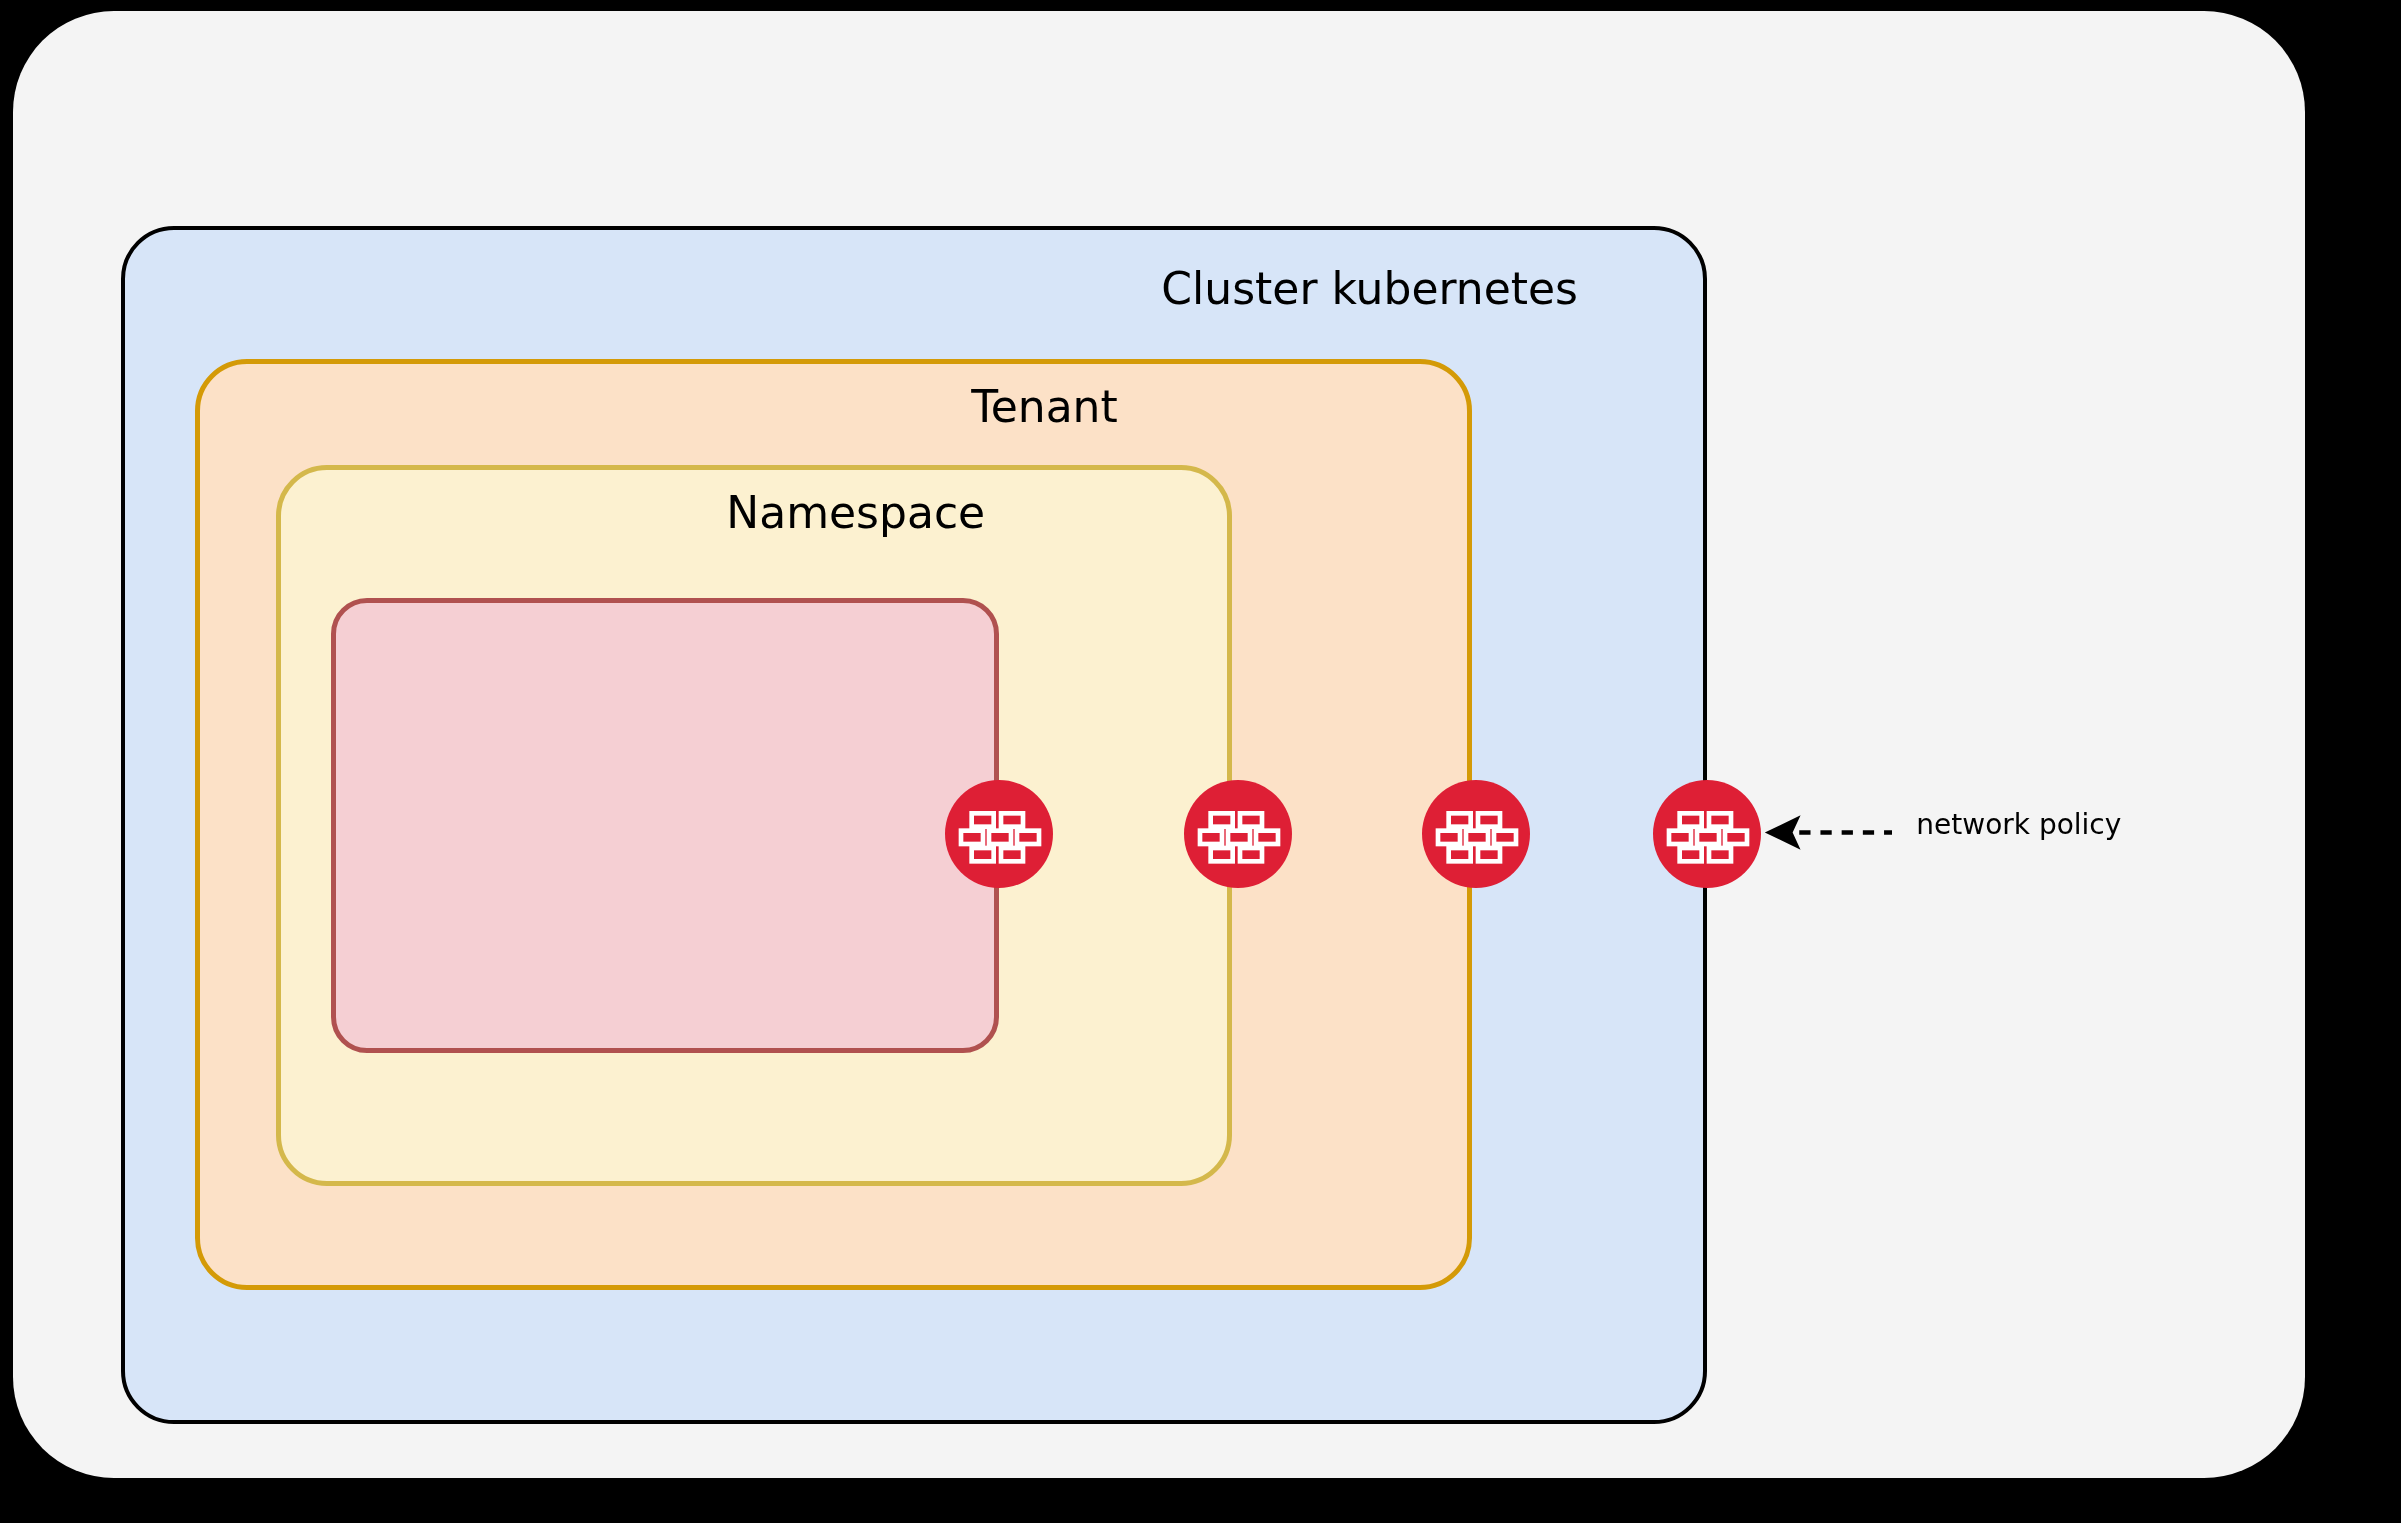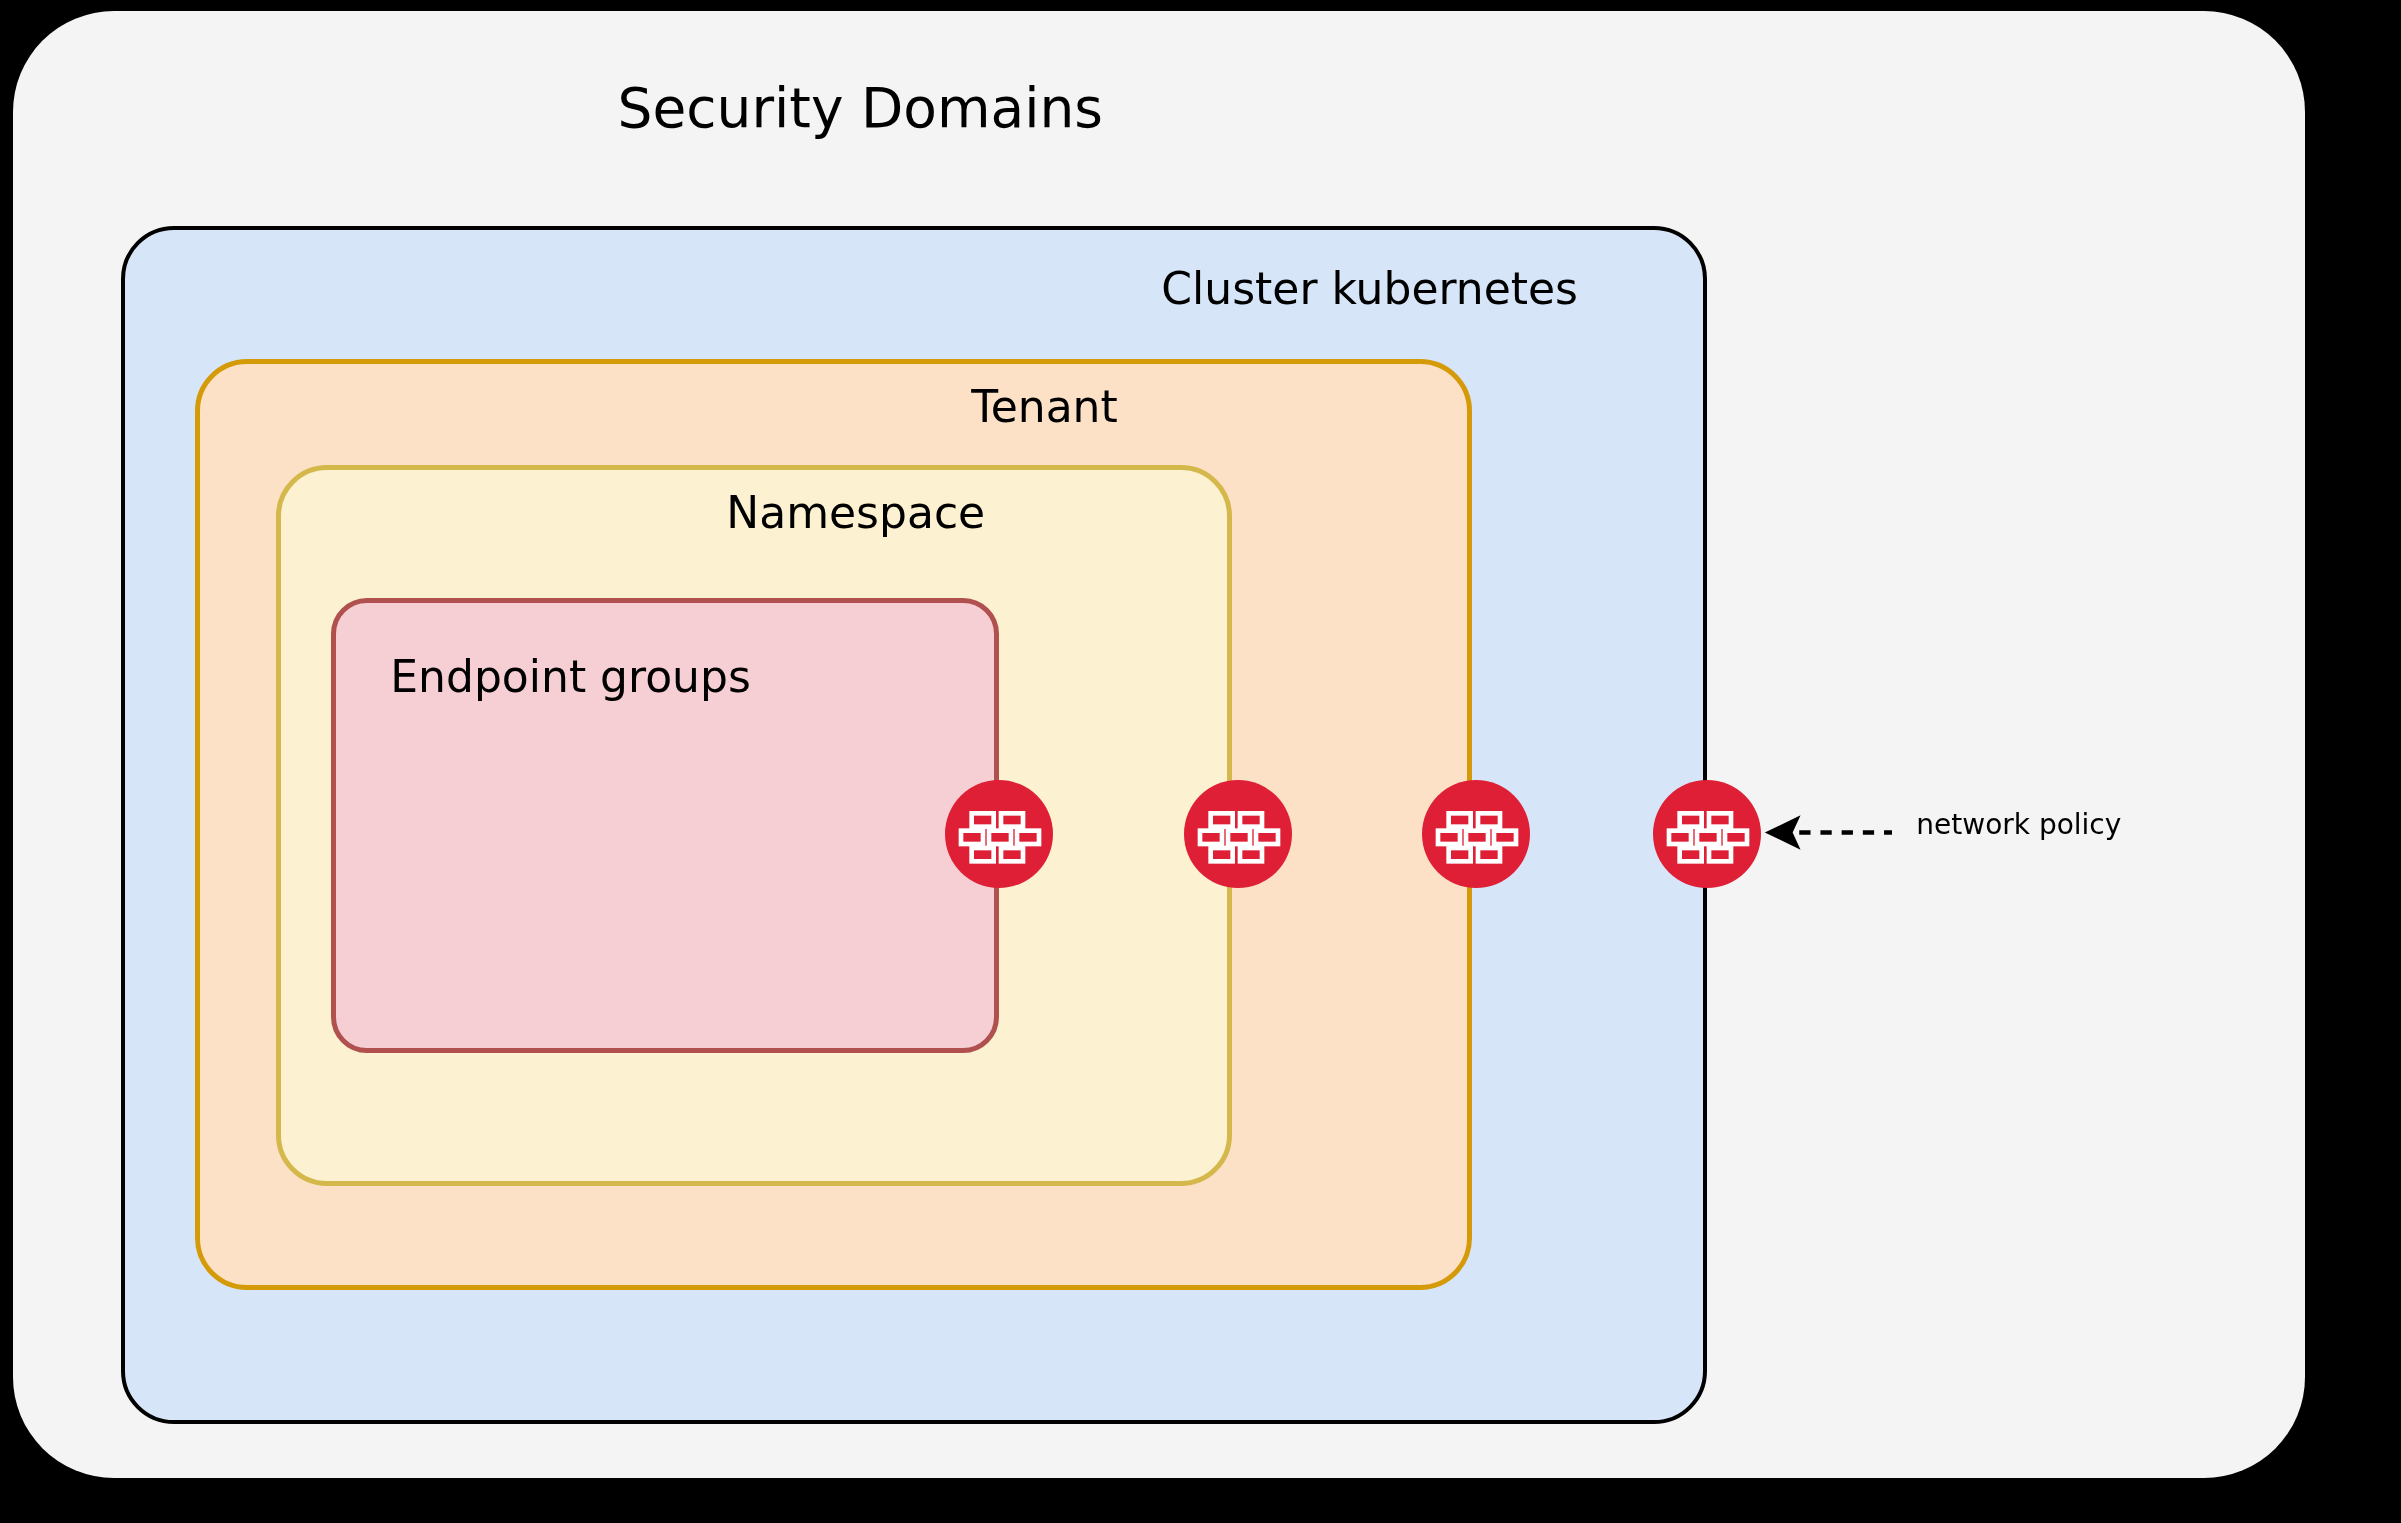--- a/index.html
+++ b/index.html
@@ -154,37 +154,35 @@
     height: 53px;
   }
 </style>
 </head>
 <body>
 
 <div id="canvas">
 
   <div class="panel">
 
-    <div class="label label-title">Security Domains</div>
 
     <div class="domain-box box-cluster"></div>
 
     <div class="domain-box box-tenant"></div>
 
     <div class="domain-box box-namespace"></div>
 
     <div class="domain-box box-endpoint"></div>
 
     <div class="label label-cluster">Cluster kubernetes</div>
 
     <div class="label label-tenant">Tenant</div>
 
     <div class="label label-namespace">Namespace</div>
 
-    <div class="label label-endpoint">Endpoint groups</div>
 
 
     <div class="firewall" style="left:986px;">
       <svg width="108" height="108" viewBox="0 0 162 162" aria-hidden="true">
         <circle cx="81" cy="81" r="81" fill="#de1f35"></circle>
         <g fill="none" stroke="#ffffff" stroke-width="7">
           <rect x="40" y="50" width="33" height="20"></rect>
           <rect x="84" y="50" width="33" height="20"></rect>
           <rect x="24" y="76" width="33" height="20"></rect>
           <rect x="66" y="76" width="33" height="20"></rect>

